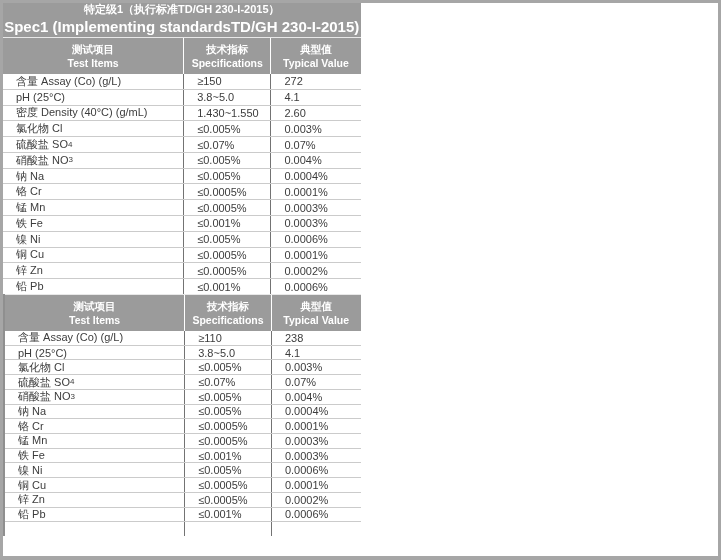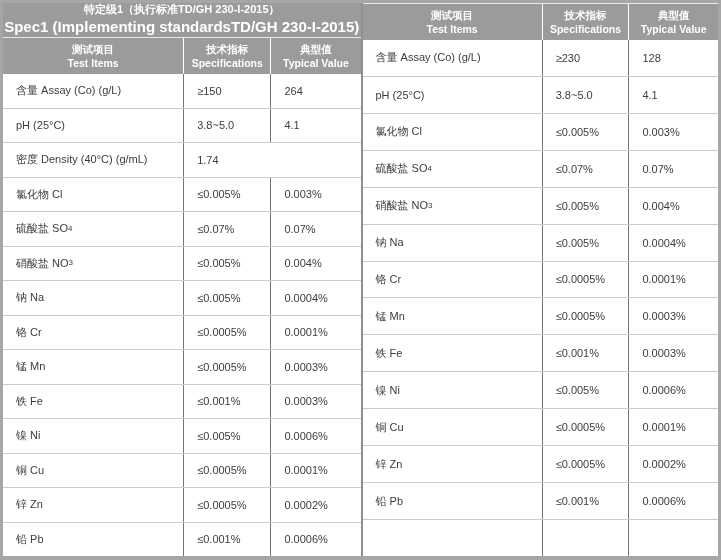--- a/index.html
+++ b/index.html
@@ -4,20 +4,21 @@
 <style>
   html,body{margin:0;padding:0;background:#ffffff;}
   *{box-sizing:border-box;}
   .sheet{
     width:721px;height:560px;
     border:3px solid #a6a6a6;
     border-bottom-width:4px;
     display:flex;
     background:#ffffff;
     font-family:"Liberation Sans","DejaVu Sans",sans-serif;
+    flex-direction:column;
   }
   .half{width:50%;display:flex;flex-direction:column;min-width:0;}
   .half.right{border-left:2px solid #8f8f8f;}
   .band-title{
     background:#9b9b9b;color:#ffffff;text-align:center;
     height:34px;flex:0 0 34px;
     display:flex;flex-direction:column;justify-content:center;
     font-weight:bold;font-size:11px;line-height:1.35;
   }
   .band-title .en{font-size:15px;}
@@ -67,30 +68,31 @@
       </div>
       <div class="col c-typ">
         <div>典型值</div>
         <div>Typical Value</div>
       </div>
     </div>
     <div class="rows">
         <div class="row">
           <div class="cell c-item">含量  Assay (Co)  (g/L)</div>
           <div class="cell c-spec">≥150</div>
-          <div class="cell c-typ">264</div>
+          <div class="cell c-typ">272</div>
         </div>
         <div class="row">
           <div class="cell c-item">pH (25°C)</div>
           <div class="cell c-spec">3.8~5.0</div>
           <div class="cell c-typ">4.1</div>
         </div>
         <div class="row">
           <div class="cell c-item">密度  Density (40°C) (g/mL)</div>
-          <div class="cell c-typ">1.74</div>
+          <div class="cell c-spec">1.430~1.550</div>
+          <div class="cell c-typ">2.60</div>
         </div>
         <div class="row">
           <div class="cell c-item">氯化物  Cl</div>
           <div class="cell c-spec">≤0.005%</div>
           <div class="cell c-typ">0.003%</div>
         </div>
         <div class="row">
           <div class="cell c-item">硫酸盐  SO<sub>4</sub></div>
           <div class="cell c-spec">≤0.07%</div>
           <div class="cell c-typ">0.07%</div>
@@ -154,22 +156,22 @@
         <div>Specifications</div>
       </div>
       <div class="col c-typ">
         <div>典型值</div>
         <div>Typical Value</div>
       </div>
     </div>
     <div class="rows">
         <div class="row">
           <div class="cell c-item">含量  Assay (Co)  (g/L)</div>
-          <div class="cell c-spec">≥230</div>
-          <div class="cell c-typ">128</div>
+          <div class="cell c-spec">≥110</div>
+          <div class="cell c-typ">238</div>
         </div>
         <div class="row">
           <div class="cell c-item">pH (25°C)</div>
           <div class="cell c-spec">3.8~5.0</div>
           <div class="cell c-typ">4.1</div>
         </div>
         <div class="row">
           <div class="cell c-item">氯化物  Cl</div>
           <div class="cell c-spec">≤0.005%</div>
           <div class="cell c-typ">0.003%</div>

